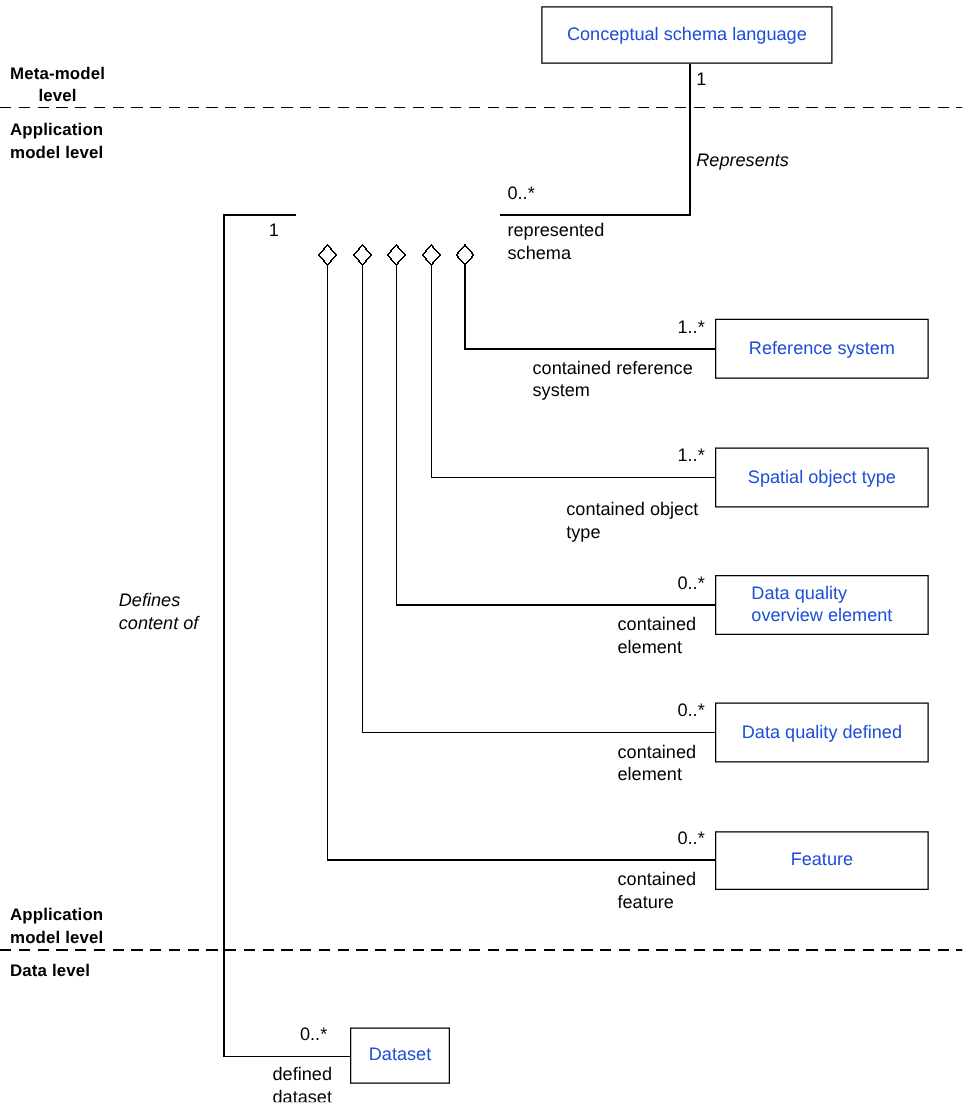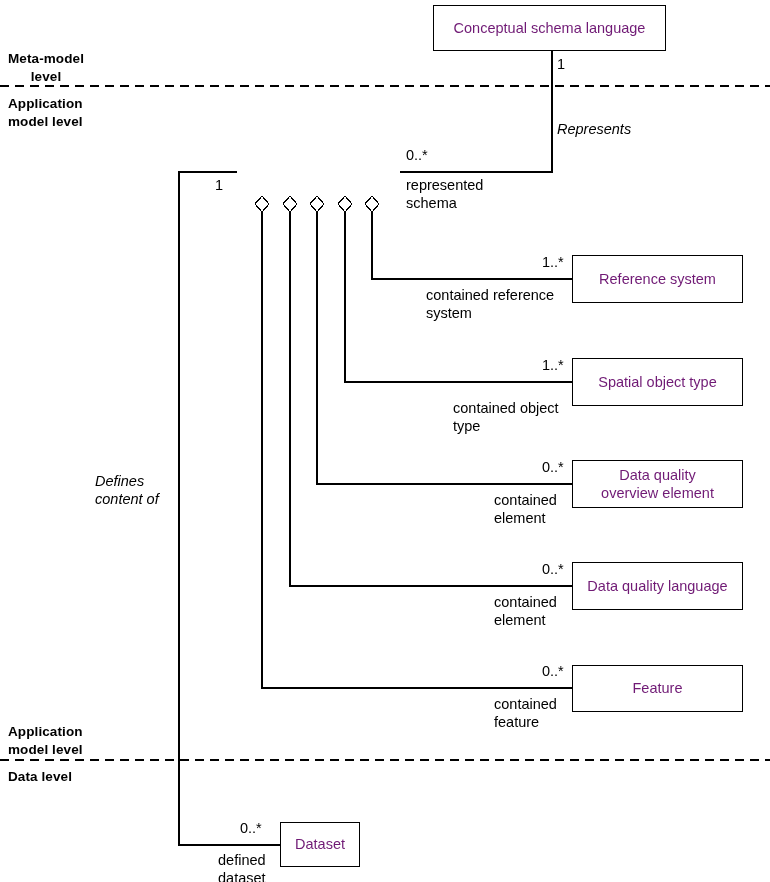--- a/index.html
+++ b/index.html
@@ -28,24 +28,23 @@
     pointer-events: none;
   }
   .uml-box {
     position: absolute;
     box-sizing: border-box;
     border: 1px solid #000000;
     background: #ffffff;
     display: flex;
     align-items: center;
     justify-content: center;
-    text-align: center;
     font-size: 14.5px;
     line-height: 1.25;
-    color: #701a75;
+    color: #1d4ed8;
     padding: 2px 6px;
     white-space: pre-line;
   }
   .lbl {
     position: absolute;
     font-size: 14.5px;
     line-height: 1.25;
     color: #000000;
     white-space: pre-line;
   }
@@ -105,21 +104,21 @@
   <div class="uml-box" style="left:433px; top:5px; width:233px; height:46px;">Conceptual schema language</div>
 
 
   <div class="uml-box" style="left:572px; top:358px; width:171px; height:48px;">Spatial object type</div>
 
   <div class="uml-box" style="left:572px; top:255px; width:171px; height:48px;">Reference system</div>
 
   <div class="uml-box" style="left:572px; top:460px; width:171px; height:48px;">Data quality
 overview element</div>
 
-  <div class="uml-box" style="left:572px; top:562px; width:171px; height:48px;">Data quality language</div>
+  <div class="uml-box" style="left:572px; top:562px; width:171px; height:48px;">Data quality defined</div>
 
   <div class="uml-box" style="left:572px; top:665px; width:171px; height:47px;">Feature</div>
 
   <div class="uml-box" style="left:280px; top:822px; width:80px; height:45px;">Dataset</div>
 
   <div class="lbl bold" style="left:8px; top:50px;">Meta-model
 level</div>
 
   <div class="lbl bold" style="left:8px; top:95px;">Application
 model level</div>

